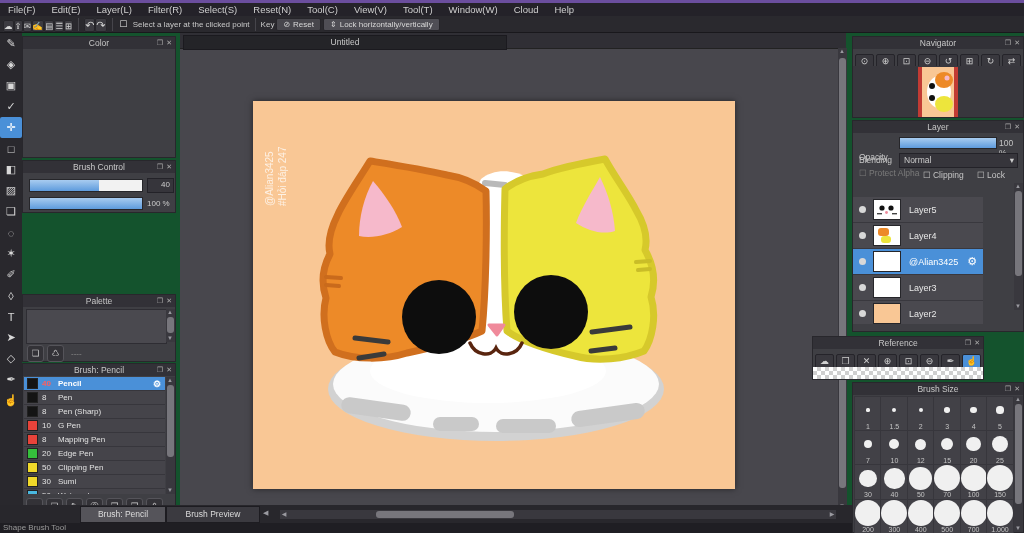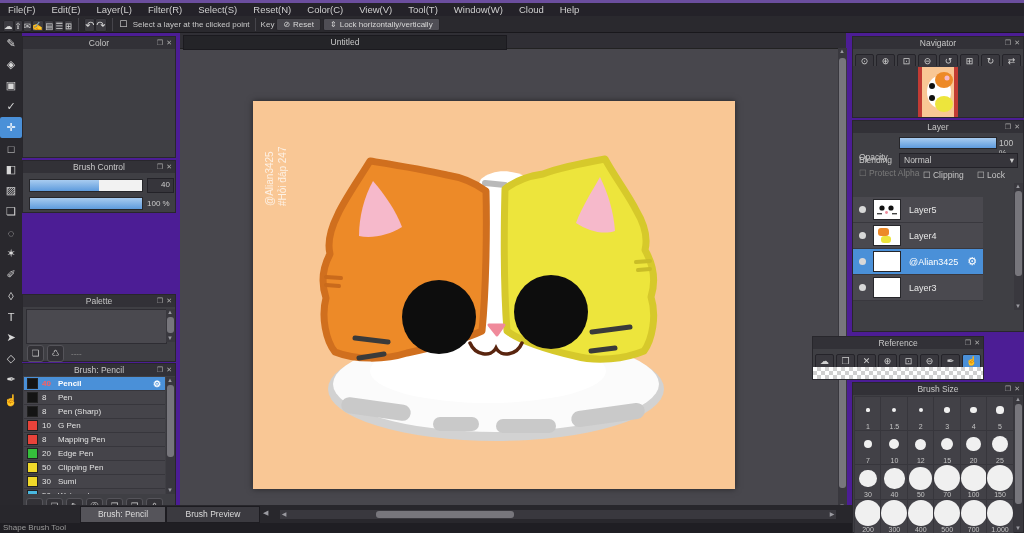--- a/index.html
+++ b/index.html
@@ -1,16 +1,16 @@
 <!DOCTYPE html>
 <html><head>
 <meta charset="utf-8">
 <style>
   html,body{margin:0;padding:0;background:#1b1a1f;}
-  #app{position:relative;width:1024px;height:533px;overflow:hidden;background:#4c1d95;
+  #app{position:relative;width:1024px;height:533px;overflow:hidden;background:#14532d;
        font-family:"Liberation Sans",sans-serif;-webkit-font-smoothing:antialiased;}
   .abs{position:absolute;box-sizing:border-box;}
   
   #titlestrip{left:0;top:0;width:1024px;height:3px;background:#6b4e9e;}
   #menubar{left:0;top:3px;width:1024px;height:13px;background:#242229;display:flex;align-items:center;}
   .menu-item{font-size:9.5px;color:#cfcfcf;padding:0 8px;line-height:13px;cursor:default;}
   #toolbar{left:0;top:16px;width:1024px;height:17px;background:#2a292e;border-bottom:1px solid #19181c;
            display:flex;align-items:center;gap:2px;padding-left:3px;}
   .tb-btn{width:19px;height:13px;background:#3c3b41;border:1px solid #26252a;border-radius:2px;
           color:#d5d5d5;font-size:8.5px;line-height:12px;text-align:center;}
@@ -100,21 +100,21 @@
 <div id="app">
 
   <div class="abs" id="titlestrip"></div>
   <div class="abs" id="menubar">
       <div class="menu-item">File(F)</div>
       <div class="menu-item">Edit(E)</div>
       <div class="menu-item">Layer(L)</div>
       <div class="menu-item">Filter(R)</div>
       <div class="menu-item">Select(S)</div>
       <div class="menu-item">Reset(N)</div>
-      <div class="menu-item">Color(C)</div>
+      <div class="menu-item">Tool(C)</div>
       <div class="menu-item">View(V)</div>
       <div class="menu-item">Tool(T)</div>
       <div class="menu-item">Window(W)</div>
       <div class="menu-item">Cloud</div>
       <div class="menu-item">Help</div>
     </div>
   <div class="abs" id="toolbar">
     <span id="tb-icons"><span class="tb-btn">☁</span><span class="tb-btn">⇪</span><span class="tb-btn">✉</span><span class="tb-btn">✍</span><span class="tb-btn">▤</span><span class="tb-btn">☰</span><span class="tb-btn">⊞</span></span>
     <span class="tb-sep"></span>
     <span id="tb-history"><span class="tb-btn big">↶</span><span class="tb-btn big">↷</span></span>
@@ -370,20 +370,25 @@
           <span class="vis-dot"></span>
           <span class="layer-thumb checker"></span>
           <span>@Alian3425</span>
           <span class="layer-gear">⚙</span>
         </div>
         <div class="layer-row">
           <span class="vis-dot"></span>
           <span class="layer-thumb checker"></span>
           <span>Layer3</span>
         </div>
+        <div class="layer-row">
+          <span class="vis-dot"></span>
+          <span class="layer-thumb" style="background: rgb(249, 199, 149);"></span>
+          <span>Layer2</span>
+        </div>
       </div>
     <div class="sb-v" style="left:161px;top:62px;width:9px;height:127px;">
       <span class="sb-arrow" style="top:0;">▲</span>
         <div class="thumb" style="top:8px;height:85px;"></div>
         <span class="sb-arrow" style="bottom:0;">▼</span>
       </div>
   </div>
 
   <div class="panel" style="left:812px;top:336px;width:172px;height:44px;">
     <div class="phead"><span>Reference</span>

